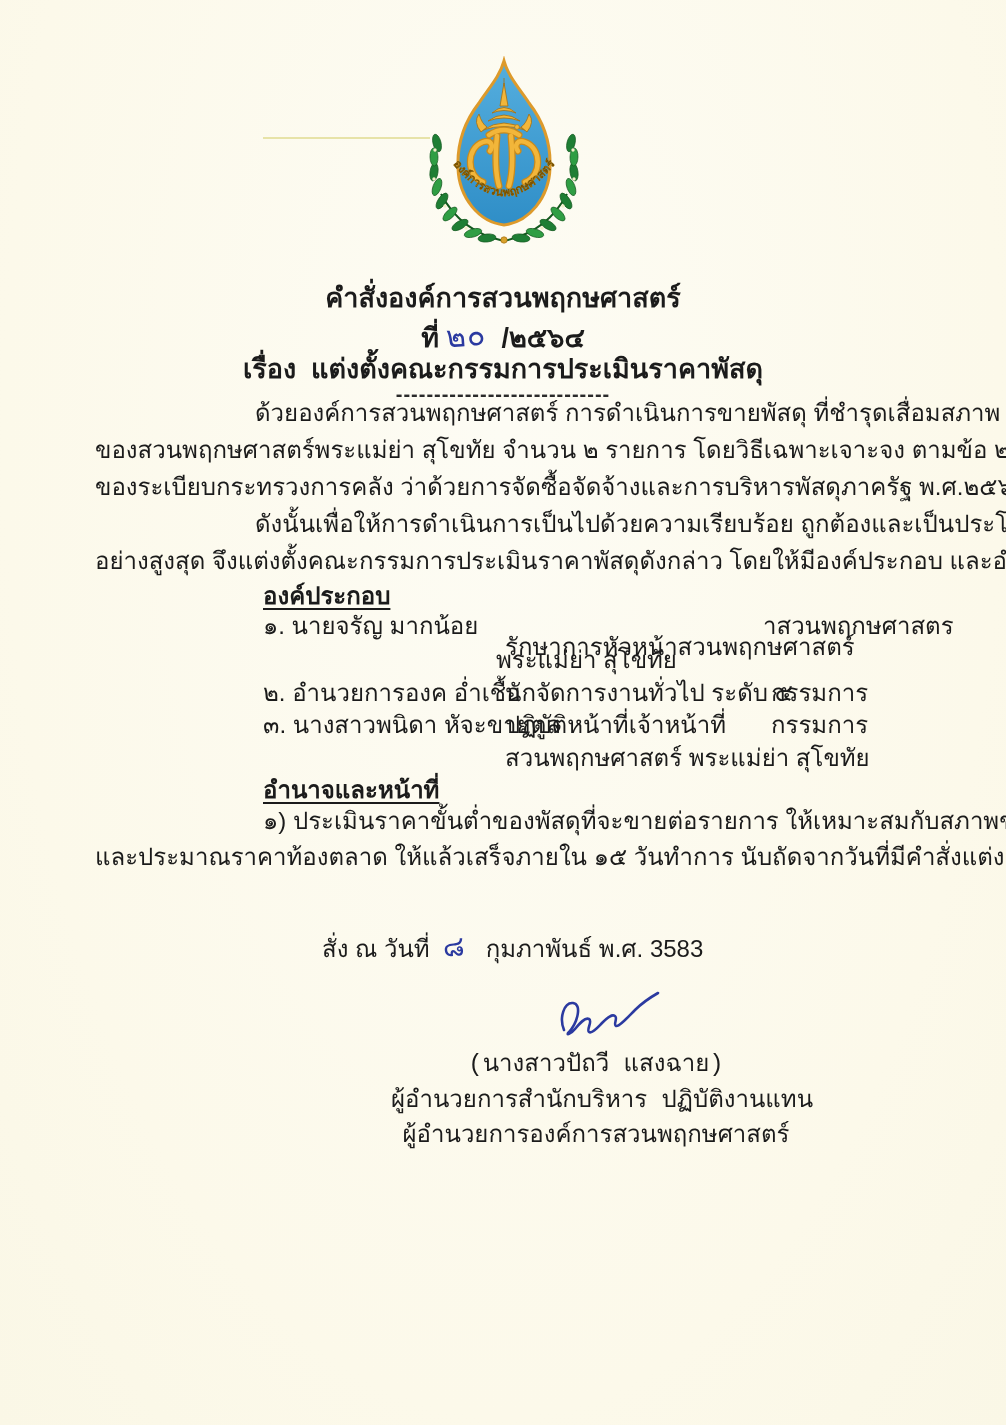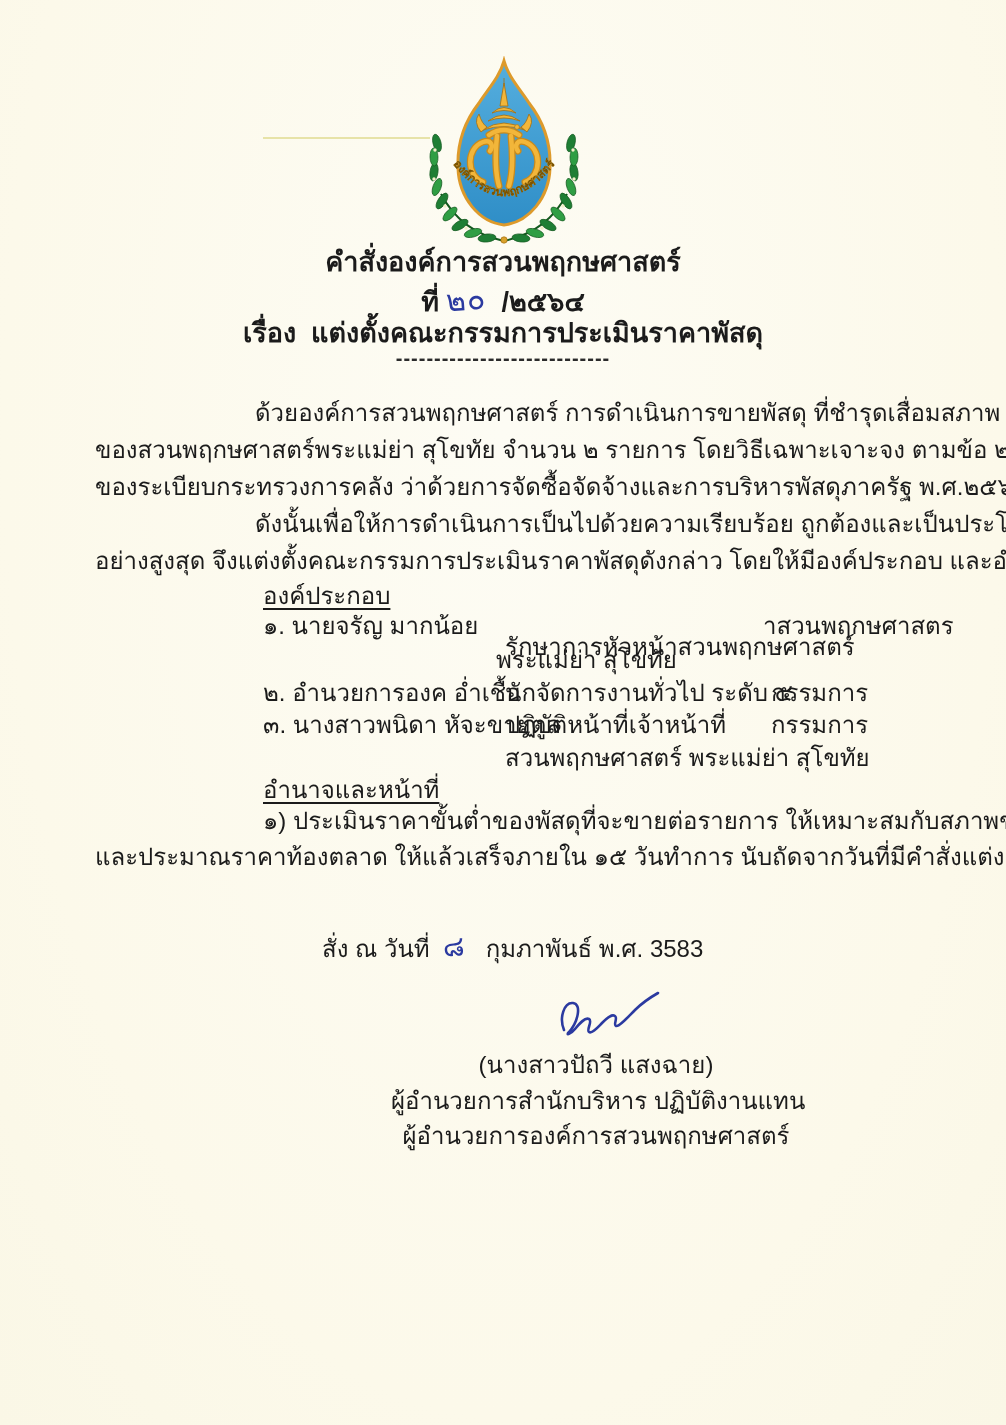--- a/index.html
+++ b/index.html
@@ -16,23 +16,23 @@
     overflow:hidden;
     color:#1b1b1b;
   }
   .line{
     position:absolute;
     white-space:pre;
     font-size:24px;
     line-height:1.25;
     color:#1b1b1b;
   }
-  .centered{left:0;width:1006px;text-align:center;}
+  .centered{left:0;width:1006px;text-align:center;margin-top:36px;}
   .hdr{font-weight:bold;font-size:27px;}
-  .heading{font-weight:normal;text-decoration:underline;text-underline-offset:4px;}
+  .heading{font-weight:bold;text-decoration:underline;text-underline-offset:4px;}
   .handwritten{
     color:#2b3aa0;
     font-size:30px;
     display:inline-block;
     transform:rotate(-4deg) translateY(-1px);
     letter-spacing:1px;
     font-weight:normal;
   }
   .divider{
     letter-spacing:1px;
@@ -40,21 +40,21 @@
     font-weight:bold;
     color:#2a2a2a;
   }
   .scan-artifact{
     position:absolute;
     left:263px;top:137px;width:167px;height:2px;
     background:rgba(214,208,110,0.55);
   }
   .logo-wrap{position:absolute;left:418px;top:56px;width:172px;height:190px;}
   .sig-svg{position:absolute;left:548px;top:990px;width:115px;height:56px;}
-  .sig-block-line{left:391px;width:410px;text-align:center;}
+  .sig-block-line{left:391px;width:410px;text-align:center;font-family:Liberation Mono, monospace;}
 </style>
 </head>
 <body>
 
 <div class="page">
 
   <div class="scan-artifact"></div>
 
   <div class="logo-wrap">
     <svg viewBox="0 0 170 190" width="172" height="190">

